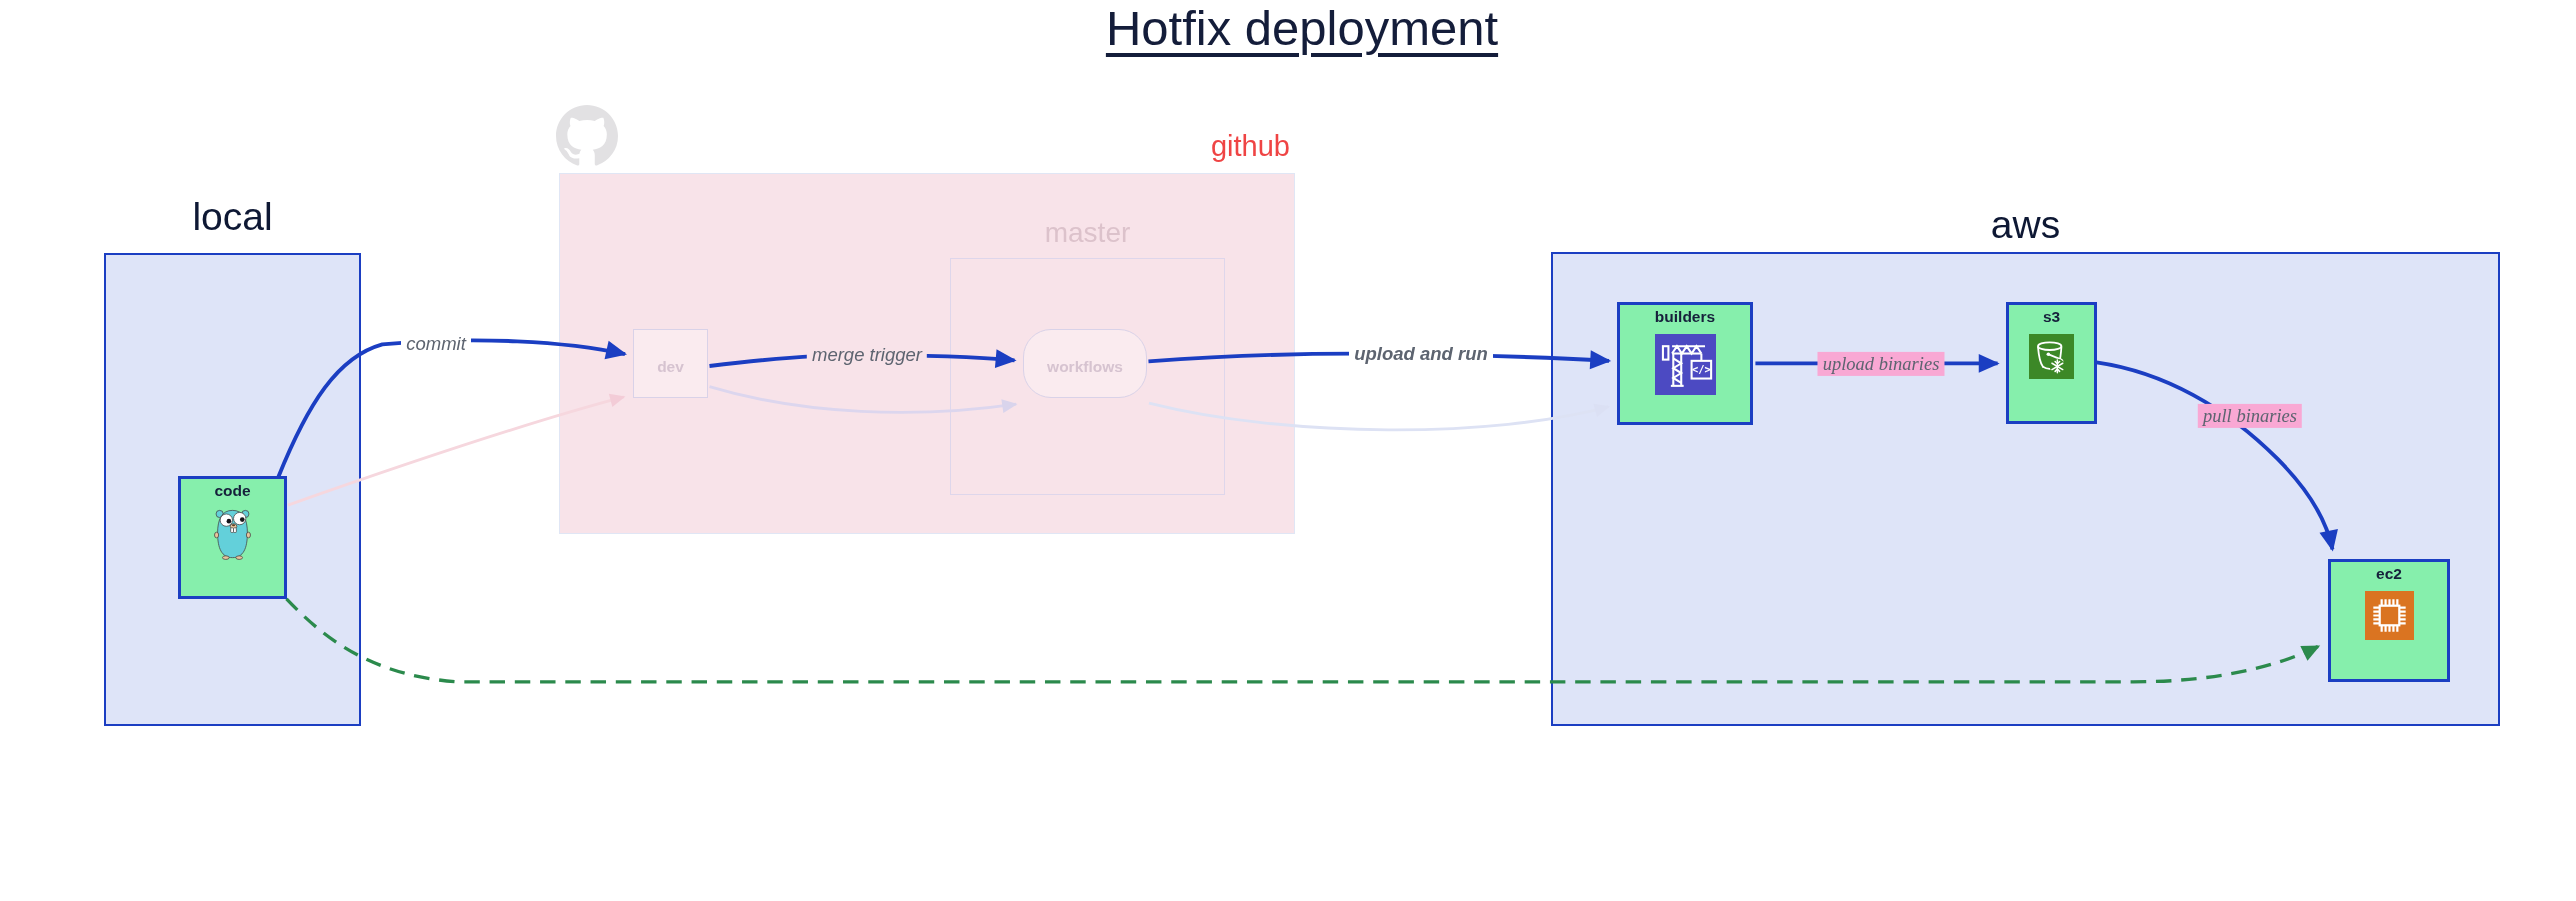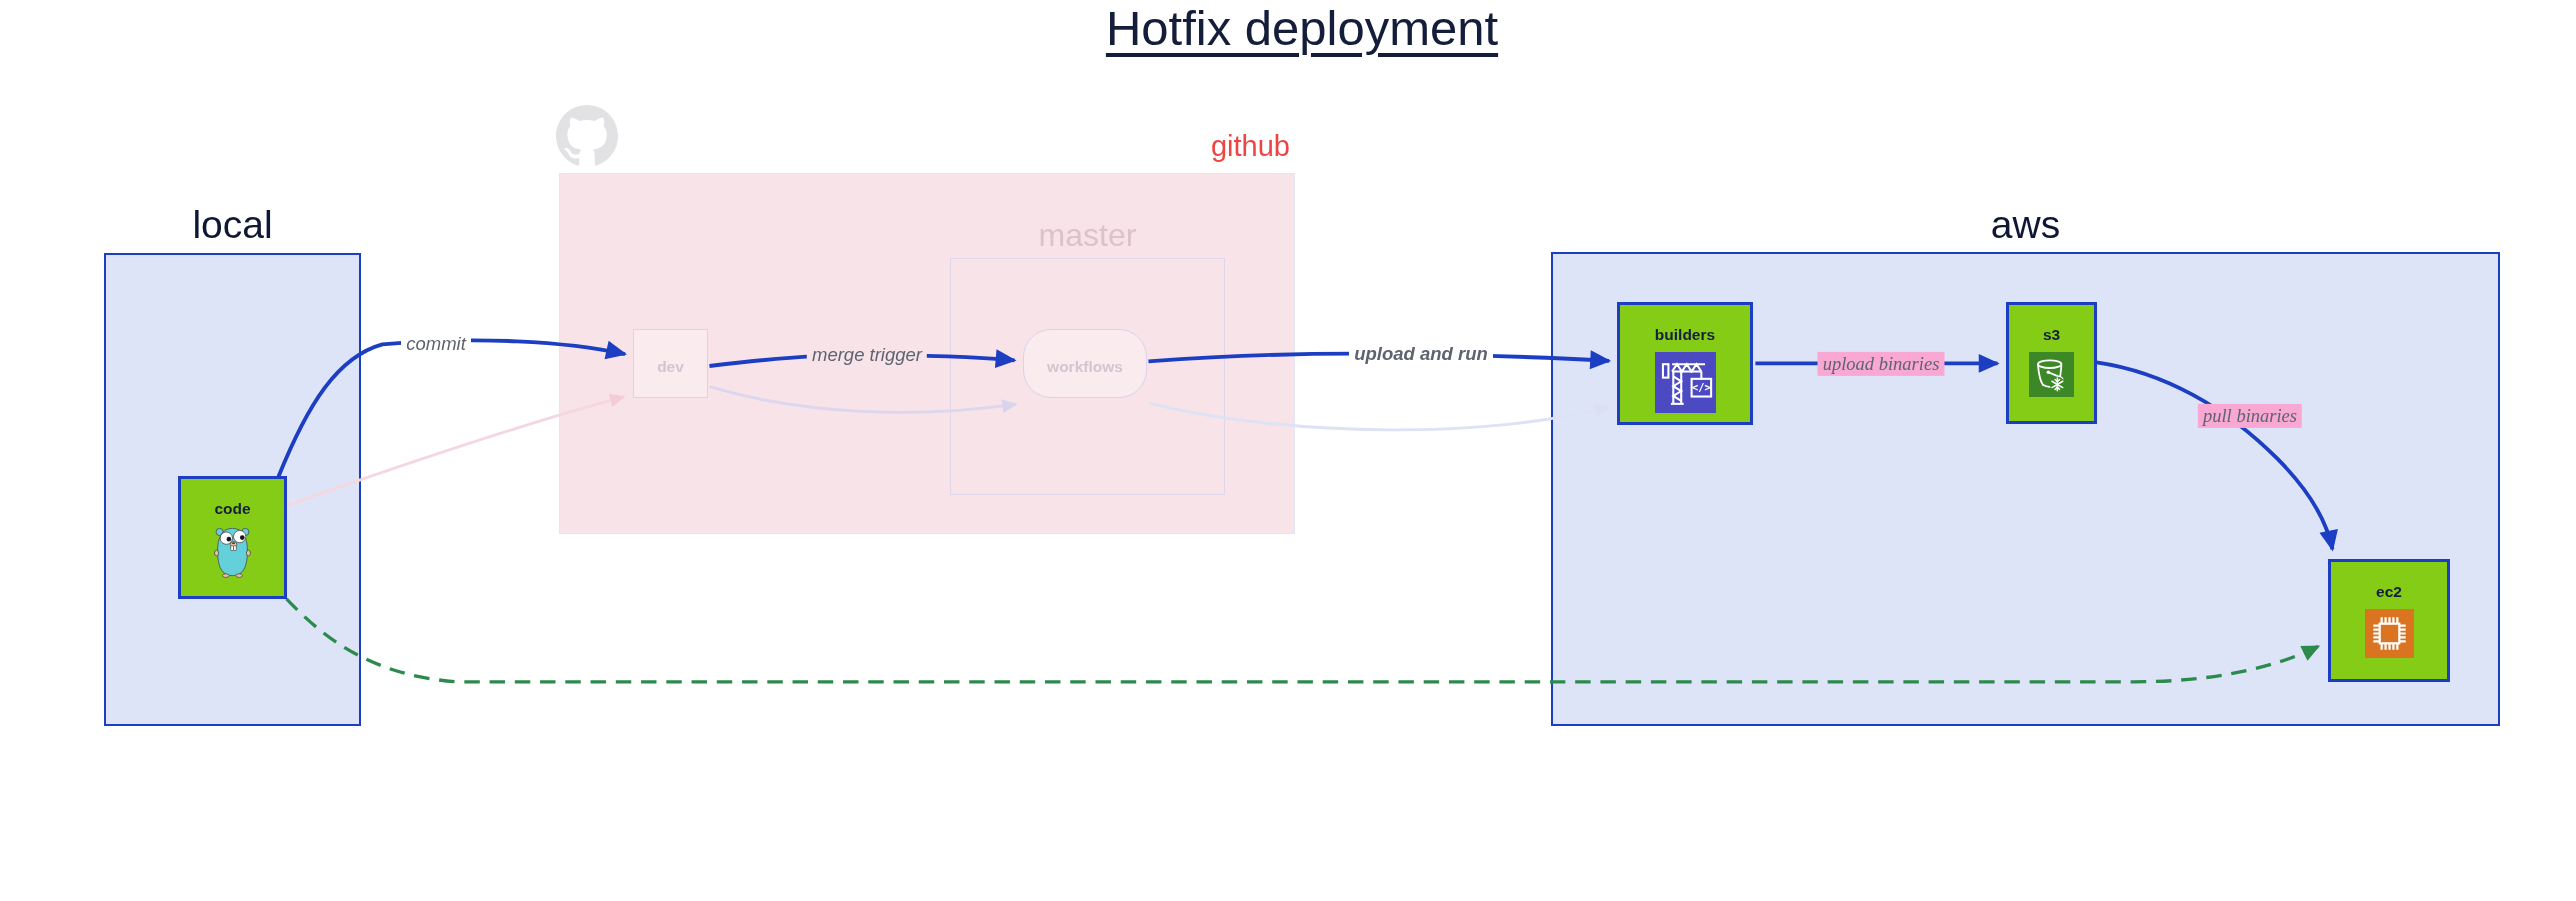--- a/index.html
+++ b/index.html
@@ -6,26 +6,26 @@
   #canvas {
     position:relative; width:2604px; height:902px; overflow:hidden;
     background:#ffffff; font-family:"Liberation Sans", sans-serif;
   }
   .abs { position:absolute; }
   
   .group-blue   { background:#dee4f8; border:2.6px solid #1b3ec2; box-sizing:border-box; }
   .group-github { background:#f8e3e9; border:1.5px solid #e0e6f5; box-sizing:border-box; }
   .group-master { background:transparent; border:1.5px solid #ded6eb; box-sizing:border-box; }
   .group-label  { text-align:center; font-size:39px; color:#0e1834; line-height:1.1; }
-  .master-label { text-align:center; font-size:32px; color:#dcc2cb; line-height:1.1; }
+  .master-label { text-align:center; font-size:28px; color:#dcc2cb; line-height:1.1; }
   .watermark    { text-align:right; font-size:29px; color:#ef4444; line-height:1.1; }
   
   .node {
-    background:#84cc16; border:3.1px solid #1b3ec2; box-sizing:border-box;
-    display:flex; flex-direction:column; align-items:center; padding-top:21px;
+    background:#86efac; border:3.1px solid #1b3ec2; box-sizing:border-box;
+    display:flex; flex-direction:column; align-items:center; padding-top:3px;
   }
   .node-label { font-size:15.5px; font-weight:bold; color:#16203b; line-height:1.2; }
   .node-faded { background:rgba(255,255,255,0.30); border:1.5px solid #d9d2e8;
                 justify-content:center; padding-top:8px; }
   .node-faded .node-label { color:#d6c3d0; font-size:15.5px; }
   .node-icon { margin-top:7.2px; line-height:0; }
   
   .edge-label {
     position:absolute; transform:translate(-50%,-50%); white-space:nowrap;
     font-style:italic; font-size:18.5px; color:#5d6470; padding:1px 5.2px; line-height:1.2;
@@ -42,21 +42,21 @@
   svg.overlay { position:absolute; left:0; top:0; z-index:2; }
   .layer-groups { z-index:1; }
   .layer-nodes  { z-index:3; }
   .layer-labels { z-index:4; }
 </style>
 </head>
 <body>
 
 <div id="canvas">
 
-  <div class="abs layer-groups group-label" style="left:104px; top:204px; width:257px;">local</div>
+  <div class="abs layer-groups group-label" style="left:104px; top:196px; width:257px;">local</div>
   <div class="abs layer-groups group-blue" style="left:104px; top:253px; width:257px; height:473px;"></div>
 
   <div class="abs layer-groups group-github" style="left:559px; top:173px; width:736px; height:361px;"></div>
   <div class="abs layer-groups" style="left:556px; top:105px; width:62px; height:62px; line-height:0;">
     <svg viewBox="0 0 16 16" width="62" height="62" aria-hidden="true">
       <path fill="#e2e1e3" d="M8 0C3.58 0 0 3.58 0 8c0 3.54 2.29 6.53 5.47 7.59.4.07.55-.17.55-.38 0-.19-.01-.82-.01-1.49-2.01.37-2.53-.49-2.69-.94-.09-.23-.48-.94-.82-1.13-.28-.15-.68-.52-.01-.53.63-.01 1.08.58 1.23.82.72 1.21 1.87.87 2.33.66.07-.52.28-.87.51-1.07-1.78-.2-3.64-.89-3.64-3.95 0-.87.31-1.59.82-2.15-.08-.2-.36-1.02.08-2.12 0 0 .67-.21 2.2.82.64-.18 1.32-.27 2-.27s1.36.09 2 .27c1.53-1.04 2.2-.82 2.2-.82.44 1.1.16 1.92.08 2.12.51.56.82 1.27.82 2.15 0 3.07-1.87 3.75-3.65 3.95.29.25.54.73.54 1.48 0 1.07-.01 1.93-.01 2.2 0 .21.15.46.55.38A8.01 8.01 0 0 0 16 8c0-4.42-3.58-8-8-8z"></path>
     </svg>
   </div>
   <div class="abs layer-groups watermark" style="left:1032px; top:131px; width:258px;">github</div>
 

